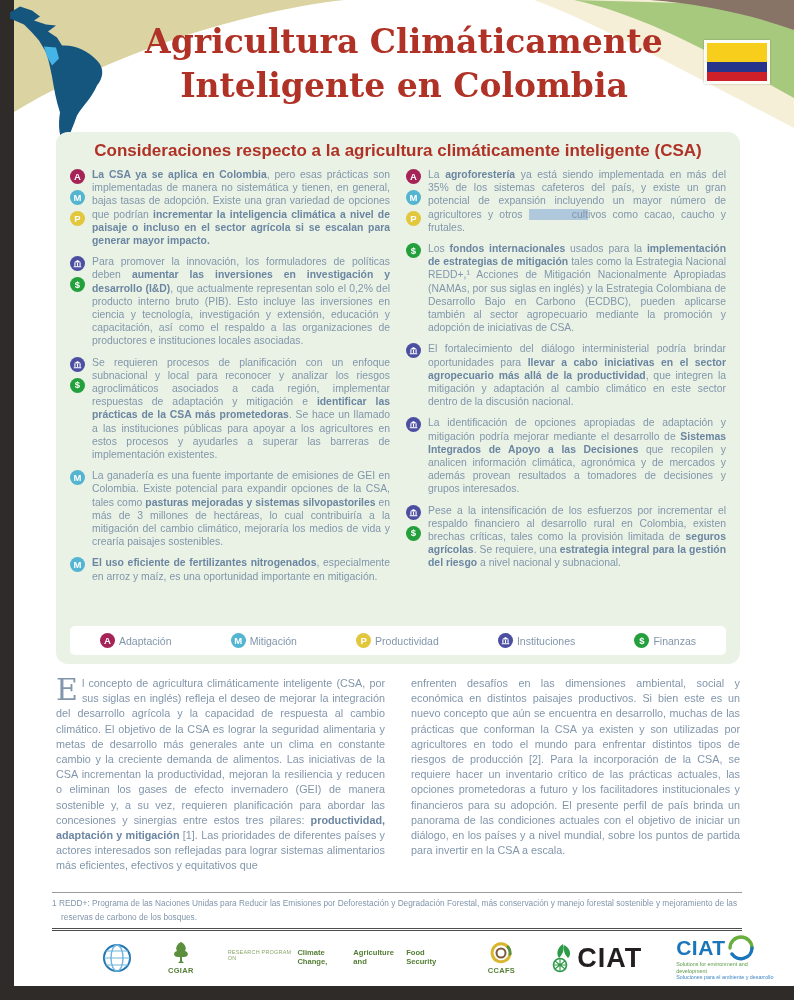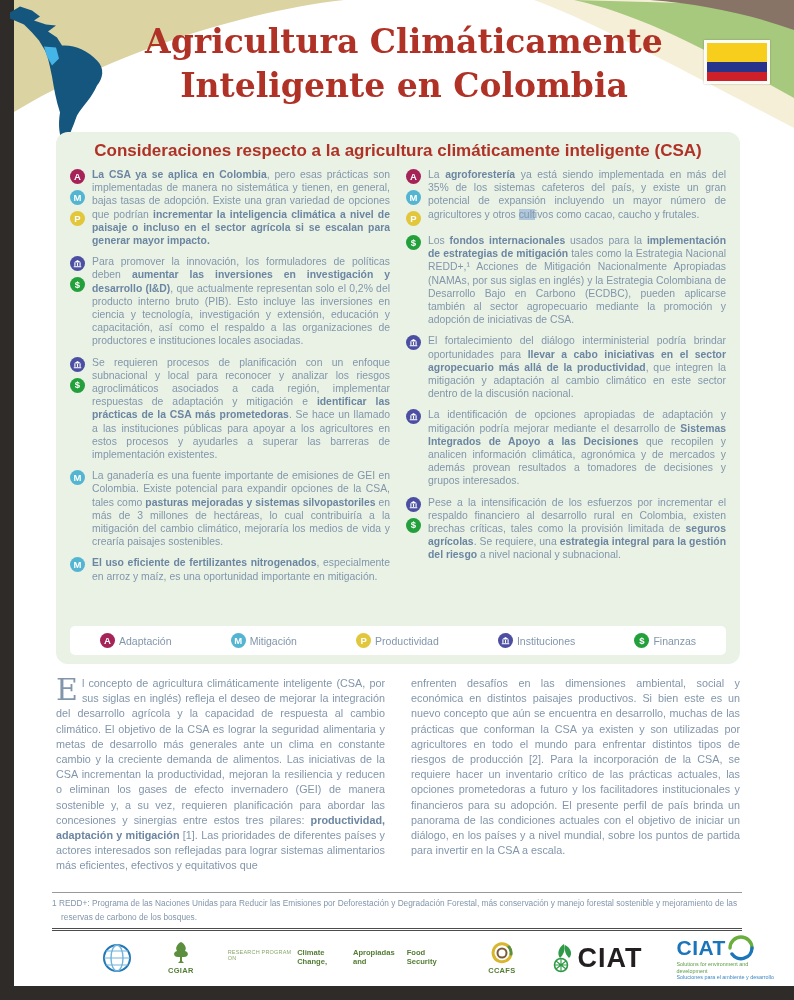--- a/index.html
+++ b/index.html
@@ -34,21 +34,21 @@
   .panel-heading{margin-top:9px;text-align:center;font-size:17px;font-weight:bold;color:var(--accent);}
   .cols{display:flex;gap:16px;padding:7px 14px 0 14px;}
   .col{flex:1;min-width:0;}
   .bullet{display:flex;gap:5px;margin-bottom:8px;}
   .bullet-icons{display:flex;flex-direction:column;gap:6px;width:17px;flex:none;padding-top:1px;}
   .bicon{width:15px;height:15px;border-radius:50%;color:#fff;font-size:9.5px;font-weight:bold;
     display:flex;align-items:center;justify-content:center;flex:none;line-height:1;}
   .bicon svg{width:9px;height:9px;display:block;}
   .bullet-text{font-size:10.4px;line-height:13.2px;text-align:justify;color:var(--text);}
   .bullet-text b{color:#6C86A2;}
-  .hl{background:var(--highlight);}
+  .hl{background:var(--highlight);padding-left:43px;}
   .legend{position:absolute;left:14px;right:14px;bottom:9px;height:29px;background:#fff;
     border-radius:5px;display:flex;align-items:center;justify-content:space-between;padding:0 30px;}
   .legend-item{display:flex;align-items:center;gap:4px;}
   .legend-label{font-size:10.5px;color:var(--text);text-align:center;}
 
   
   .body-cols{position:absolute;left:56px;top:676px;width:684px;display:flex;gap:26px;z-index:2;}
   .body-col{flex:1;min-width:0;font-size:10.8px;line-height:15.2px;text-align:justify;color:var(--text);}
   .body-col b{color:#6C86A2;}
   .dropcap{float:left;font-family:"DejaVu Serif",serif;font-size:30px;line-height:24px;
@@ -301,21 +301,21 @@
     </div>
     <div class="logo-col">
       <svg width="24" height="24" viewBox="0 0 24 24">
         <path fill="#5B8F3E" d="M12,1 C8,3 6,7 8,10 C4,11 4,16 9,16 L11,16 L11,20 L9,22 L15,22 L13,20 L13,16 L15,16 C20,16 20,11 16,10 C18,7 16,3 12,1 Z"></path>
       </svg>
       <span class="logo-caption">CGIAR</span>
     </div>
     <div class="ccafs-text">
       <span class="tiny">RESEARCH PROGRAM ON</span>
       <span class="ln">Climate Change,</span>
-      <span class="ln">Apropiadas and</span>
+      <span class="ln">Agriculture and</span>
       <span class="ln">Food Security</span>
     </div>
     <div class="logo-col">
       <svg width="24" height="24" viewBox="0 0 24 24">
         <path d="M19,6 A9,9 0 1 0 21,13" fill="none" stroke="#D8B62E" stroke-width="3" stroke-linecap="round"></path>
         <path d="M19,6 A9,9 0 0 1 21,13" fill="none" stroke="#5B8F3E" stroke-width="3" stroke-linecap="round"></path>
         <circle cx="12" cy="12" r="4.5" fill="none" stroke="#7A5B3A" stroke-width="2"></circle>
       </svg>
       <span class="logo-caption">CCAFS</span>
     </div>

